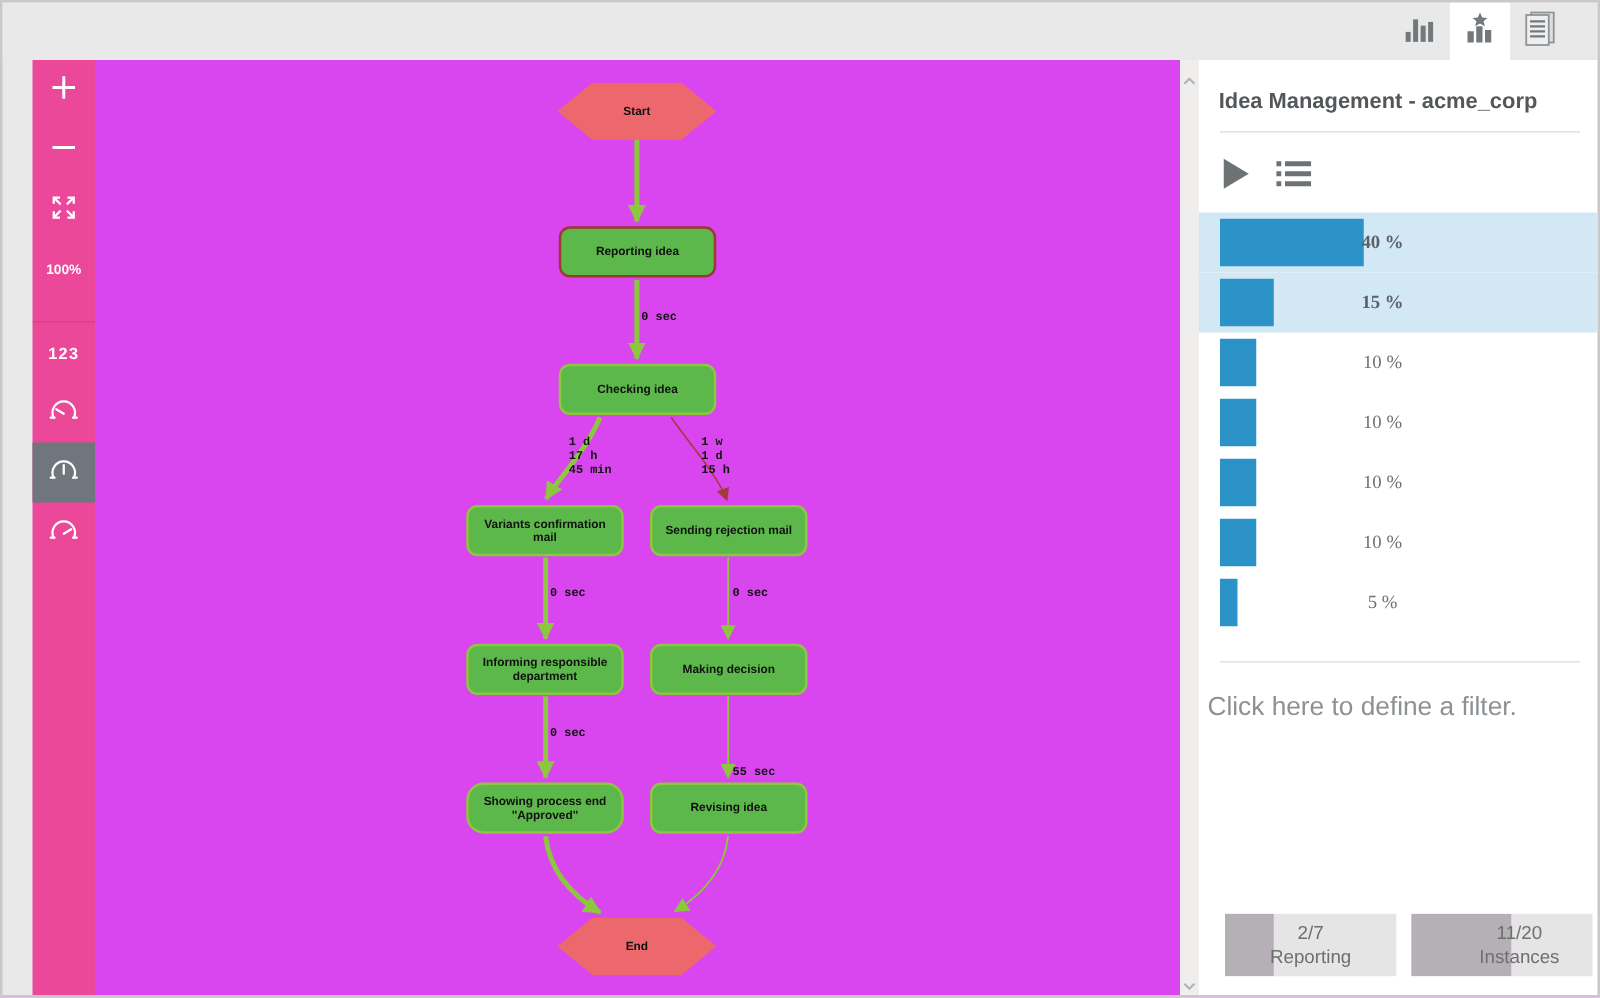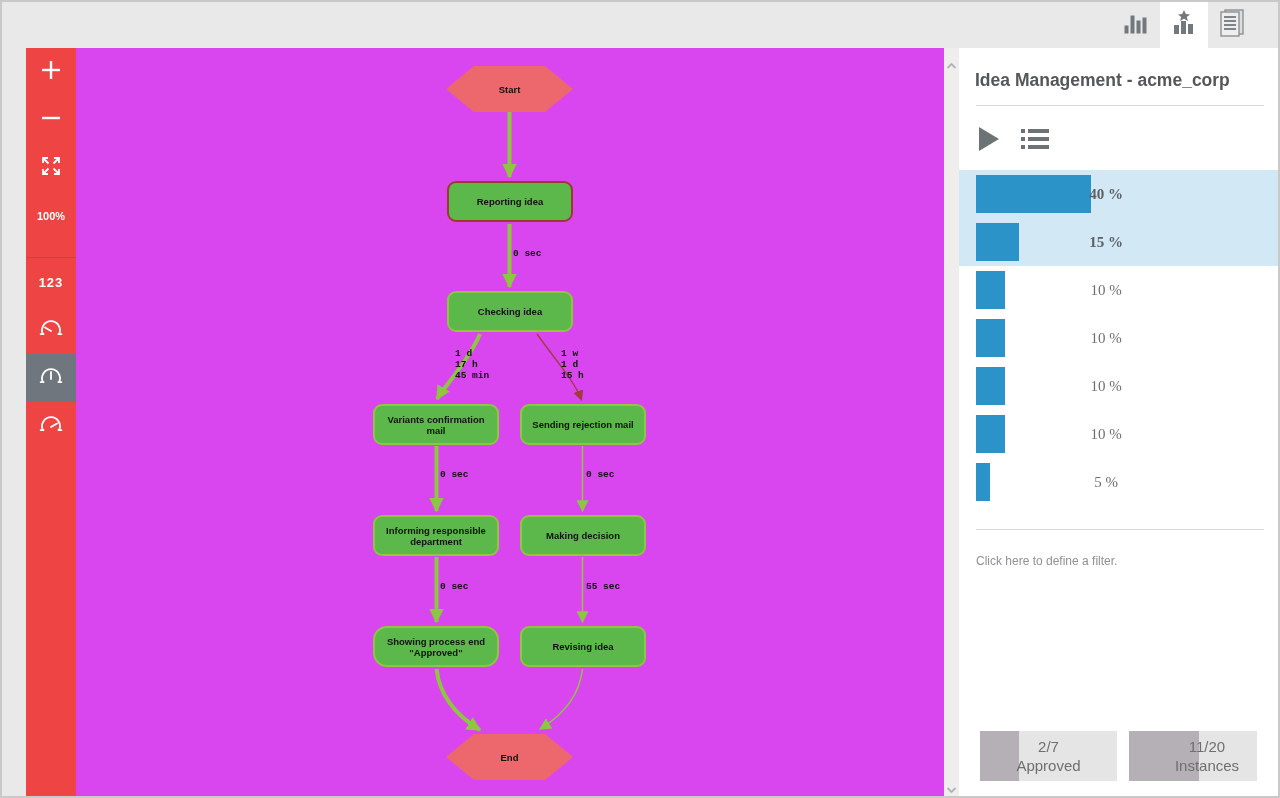--- a/index.html
+++ b/index.html
@@ -6,21 +6,21 @@
   html,body { width:1280px; height:798px; font-family:"Liberation Sans", sans-serif; }
   .screen { position:relative; width:1280px; height:798px; background:#e9e9e9; border:2px solid #c9c9c9; overflow:hidden; }
 
   
   .topbar { position:absolute; left:0; top:0; right:0; height:46px; background:#e9e9e9; }
   .tabs { position:absolute; right:22px; top:0; height:46px; display:flex; }
   .tab { width:48px; height:46px; display:flex; align-items:center; justify-content:center; cursor:pointer; }
   .tab.active { background:#ffffff; }
 
   
-  .toolbar { position:absolute; left:24px; top:46px; width:50px; bottom:0; background:#ef4444; }
+  .toolbar { position:absolute; left:24px; top:46px; width:50px; bottom:0; background:#ec4899; }
   .tool-item { width:50px; height:48px; display:flex; align-items:center; justify-content:center; color:#ffffff; cursor:pointer; }
   .tool-item.selected { background:#6f767d; }
   .tool-zoom-level { font-size:11px; font-weight:bold; }
   .tool-numbers { font-size:13px; font-weight:bold; letter-spacing:1px; }
   .tool-gap { height:18px; border-bottom:1px solid rgba(0,0,0,0.10); }
 
   
   .canvas { position:absolute; left:74px; top:46px; width:868px; bottom:0; background:#d946ef; overflow:hidden; }
   .edges-svg { position:absolute; left:0; top:0; }
   .node { position:absolute; display:flex; align-items:center; justify-content:center; text-align:center;
@@ -44,25 +44,25 @@
 
   .variants { margin-top:14px; }
   .variant-row { position:relative; height:48px; cursor:pointer;font-family:Liberation Serif, serif; }
   .variant-row.selected { background:#d3e8f5; }
   .variant-bar { position:absolute; left:17px; top:5px; height:38px; background:#2b93c7; }
   .variant-label { position:absolute; left:112px; width:70px; top:0; height:48px;
                    display:flex; align-items:center; justify-content:center;
                    font-size:15px; color:#6b7074; }
   .variant-row.selected .variant-label { font-weight:bold; color:#5c6165; }
 
-  .filter-hint { margin:24px 18px 0 17px; font-size:12px; color:#8d9194; cursor:pointer; }
+  .filter-hint { margin:24px 18px 0 7px; font-size:21px; color:#8d9194; cursor:pointer; }
 
   .stats-row { position:absolute; left:0; right:0; bottom:15px; display:flex; gap:12px; padding-left:21px; }
   .stat-box { position:relative; height:50px; background:#e5e5e5; overflow:hidden;text-align:center; }
-  .stat-box-1 { width:137px; } .stat-box-2 { width:128px;padding-left:28px; }
+  .stat-box-1 { width:137px; } .stat-box-2 { width:145px;padding-left:28px; }
   .stat-fill { position:absolute; left:0; top:0; bottom:0; background:#b5b0b5; }
   .stat-text { position:relative; height:100%; display:flex; flex-direction:column; align-items:center; justify-content:center;
                font-size:15px; color:#6f6f6f; line-height:19px; }
 </style>
 </head>
 <body>
 
 <div class="screen">
 
   <div class="topbar">
@@ -242,21 +242,21 @@
     <div class="edge-label" style="left:437px; top:200px;">0 sec</div>
     <div class="edge-label" style="left:379px; top:300px;">1 d
 17 h
 45 min</div>
     <div class="edge-label" style="left:485px; top:300px;">1 w
 1 d
 15 h</div>
     <div class="edge-label" style="left:364px; top:421px;">0 sec</div>
     <div class="edge-label" style="left:510px; top:421px;">0 sec</div>
     <div class="edge-label" style="left:364px; top:533px;">0 sec</div>
-    <div class="edge-label" style="left:510px; top:533px;">55 sec</div>
+    <div class="edge-label" style="left:510px; top:564px;">55 sec</div>
   </div>
 
   <div class="vscroll">
     <span class="chev chev-up">
       <svg width="11" height="8" viewBox="0 0 11 8">
           <polyline points="1.5,6 5.5,2 9.5,6" fill="none" stroke="#b3b3b3" stroke-width="1.8"></polyline>
         </svg>
     </span>
     <span class="chev chev-down">
       <svg width="11" height="8" viewBox="0 0 11 8">
@@ -319,21 +319,21 @@
     </div>
 
     <div class="sb-divider" style="margin-top:23px;"></div>
     <div class="filter-hint">Click here to define a filter.</div>
 
     <div class="stats-row">
       <div class="stat-box stat-box-1">
         <div class="stat-fill" style="width: 28.6%;"></div>
         <div class="stat-text">
           <span>2/7</span>
-          <span>Approved</span>
+          <span>Reporting</span>
         </div>
       </div>
       <div class="stat-box stat-box-2">
         <div class="stat-fill" style="width: 55%;"></div>
         <div class="stat-text">
           <span>11/20</span>
           <span>Instances</span>
         </div>
       </div>
     </div>

